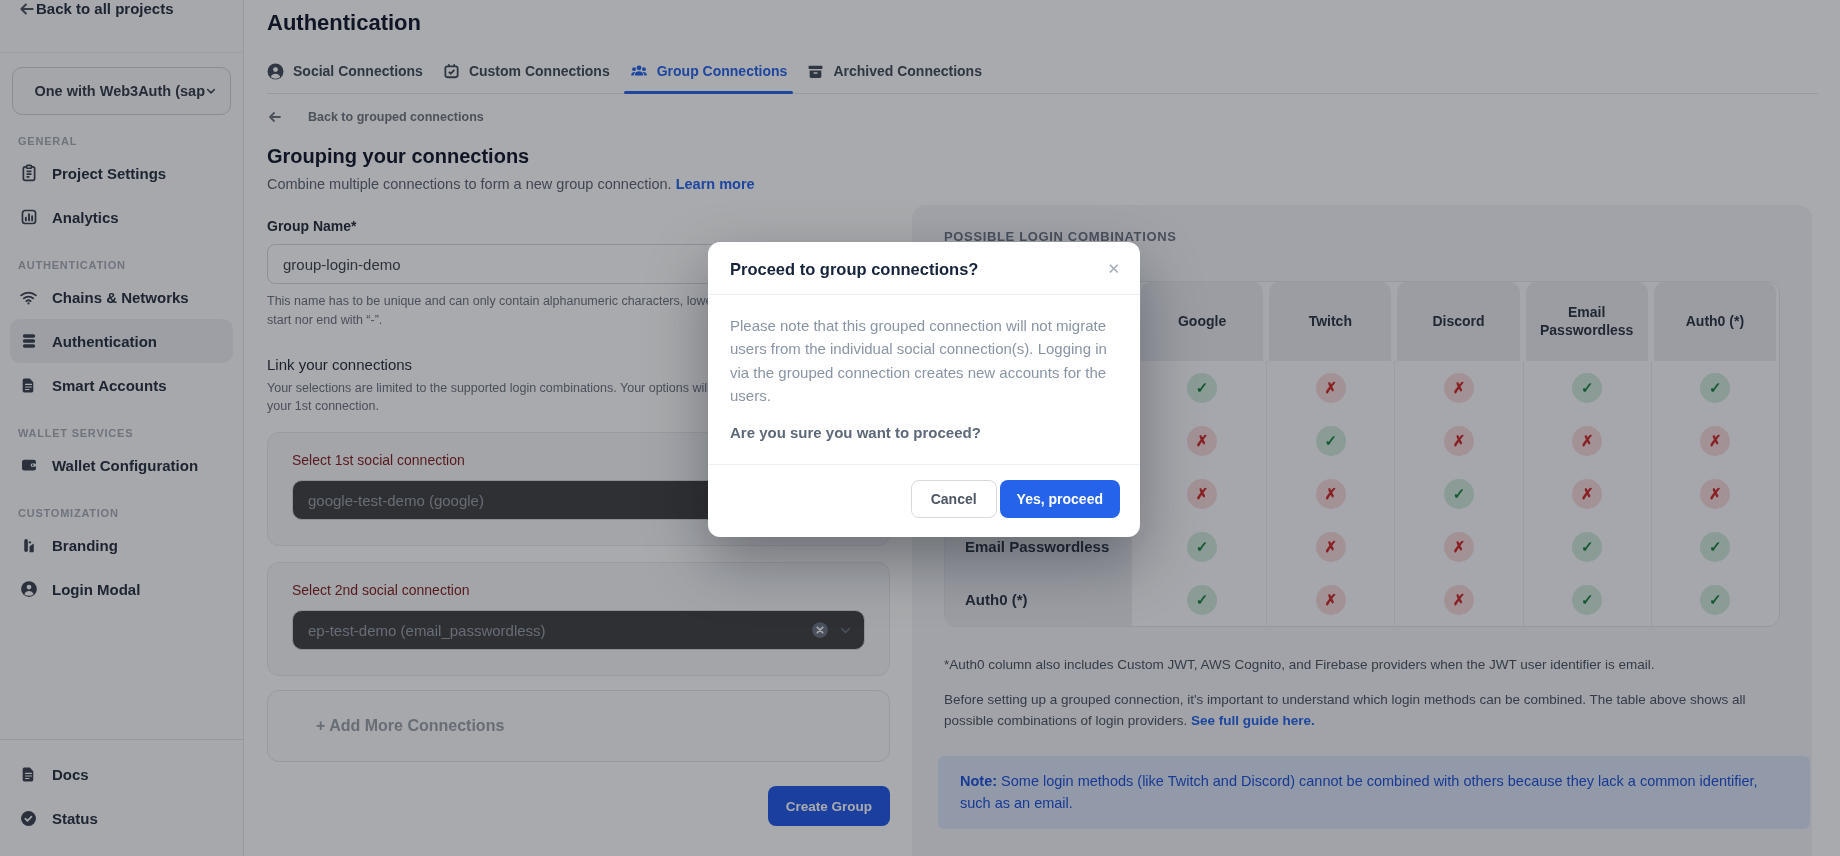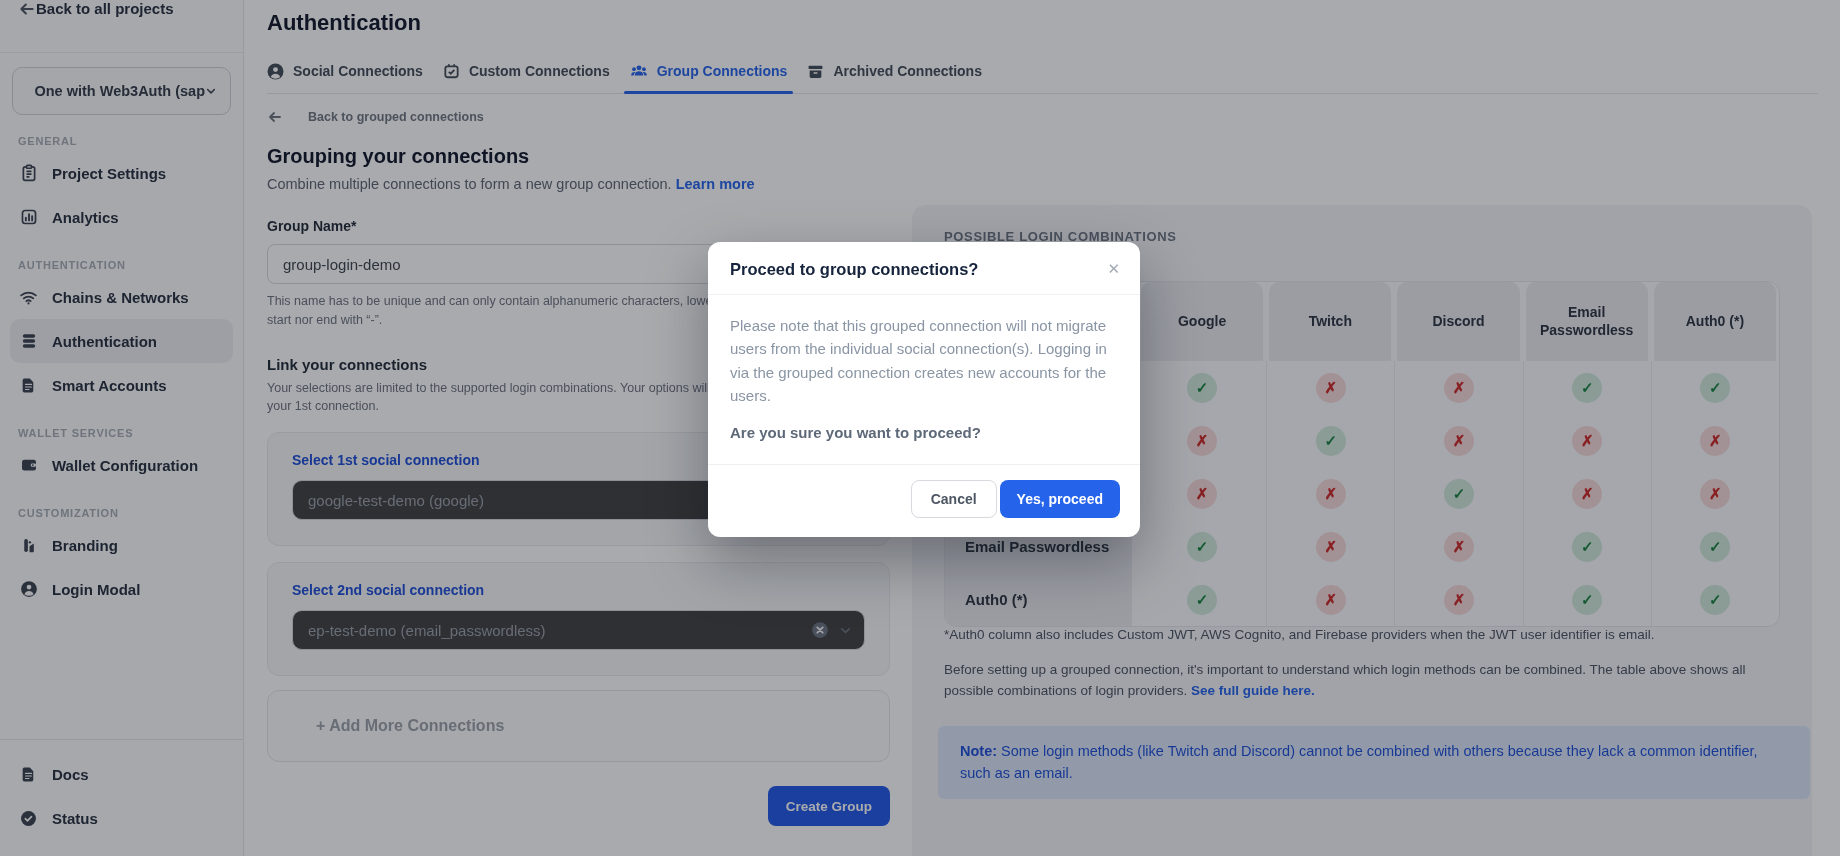--- a/index.html
+++ b/index.html
@@ -33,24 +33,24 @@
   .tab.active:after{content:"";position:absolute;left:-6px;right:-6px;bottom:-1px;height:3px;background:#2563eb;border-radius:2px}
   .back-link{margin-top:15px;display:flex;align-items:center;gap:25px;font-size:12.5px;font-weight:600;color:#6e7680;cursor:pointer}
   .h2{margin-top:20px;font-size:20px;font-weight:700;color:#0f172a}
   .sub{margin-top:8px;font-size:14.5px;color:#5b6472}
   .link-blue{color:#2563eb;font-weight:600;cursor:pointer}
   .form-col{width:623px}
   .fld-label{margin-top:26px;font-size:14px;font-weight:700;color:#1f2937}
   .txt-input{box-sizing:border-box;margin-top:10px;width:623px;height:40px;border:1px solid #d4d8de;border-radius:8px;
     background:#fff;padding:0 15px;font-family:"Liberation Sans",sans-serif;font-size:15px;color:#3c454f;outline:none}
   .helper{margin-top:8px;font-size:12.5px;line-height:1.5;color:#6b7280;width:623px}
-  .h3{margin-top:26px;font-size:15px;font-weight:700;color:#1f2937}
+  .h3{margin-top:26px;font-size:15px;font-weight:400;color:#1f2937}
   .desc{margin-top:6px;font-size:12.5px;line-height:1.5;color:#6b7280;width:560px}
   .sel-card{box-sizing:border-box;margin-top:16px;width:623px;border:1px solid #e8eaee;background:#f6f7f9;border-radius:12px;padding:19px 24px 25px}
-  .sel-label{font-size:14px;font-weight:700;color:#1d4ed8}
+  .sel-label{font-size:14px;font-weight:400;color:#7f1d1d}
   .sel-input{box-sizing:border-box;margin-top:12px;height:40px;border:1px solid #d4d8de;border-radius:10px;background:#404040;
     display:flex;align-items:center;padding:0 12px 0 15px}
   .sel-val{flex:1;font-size:15px;color:#98a0aa;white-space:nowrap;overflow:hidden}
   .sel-icons{display:flex;align-items:center;gap:10px}
   .sel-icons .chev{color:#6b7280}
   .add-more{box-sizing:border-box;margin-top:14px;width:623px;height:72px;border:1px solid #e2e5e9;border-radius:12px;background:#fbfcfd;
     display:flex;align-items:center;padding-left:48px;font-size:16px;font-weight:600;color:#99a0a9;cursor:pointer}
   .create-btn{display:block;margin:24px 0 0 auto;height:40px;padding:0 18px;background:#2058e8;color:#fff;border:none;border-radius:8px;
     font-family:"Liberation Sans",sans-serif;font-size:13.5px;font-weight:700;cursor:pointer}
   
@@ -63,21 +63,21 @@
   .corner{margin-right:6px}
   .hcell{margin:0 3px;display:flex;align-items:center;justify-content:center;text-align:center;
     font-size:14px;font-weight:700;color:#2b3442;line-height:1.25;padding:0 10px}
   .lcell{height:53px;background:#e9ebef;margin-right:6px;display:flex;align-items:center;padding-left:20px;
     font-size:15px;font-weight:700;color:#2b3442}
   .dcell{height:53px;display:flex;align-items:center;justify-content:center}
   .dcell.sep{border-left:1px solid #e8ebee}
   .mark{width:30px;height:30px;border-radius:50%;display:flex;align-items:center;justify-content:center;font-size:15px;font-weight:700}
   .mark.yes{background:#cfe9da;color:#17803f}
   .mark.no{background:#f5d9d9;color:#cc2929}
-  .footnote{font-size:13.5px;color:#4a5361;width:850px}
+  .footnote{margin-top:30px;font-size:13.5px;color:#4a5361;width:850px}
   .combo-desc{margin-top:18px;font-size:13.5px;line-height:1.55;color:#4a5361;width:846px}
   .note-box{box-sizing:border-box;margin:24px 0 0 -6px;width:872px;background:#dbe7fb;border-radius:6px;padding:15px 22px;
     font-size:14.5px;line-height:1.5;color:#1d4fd7}
   .note-box b{font-weight:700}
   
   .overlay{position:absolute;inset:0;background:rgba(16,20,28,.36);z-index:10}
   .modal{position:absolute;left:708px;top:242px;width:432px;background:#fff;border-radius:12px;z-index:20;
     box-shadow:0 24px 60px rgba(10,14,25,.35)}
   .modal-head{position:relative;padding:18px 22px 15px;border-bottom:1px solid #eef0f3}
   .modal-title{font-size:16.5px;font-weight:700;color:#16233c}

